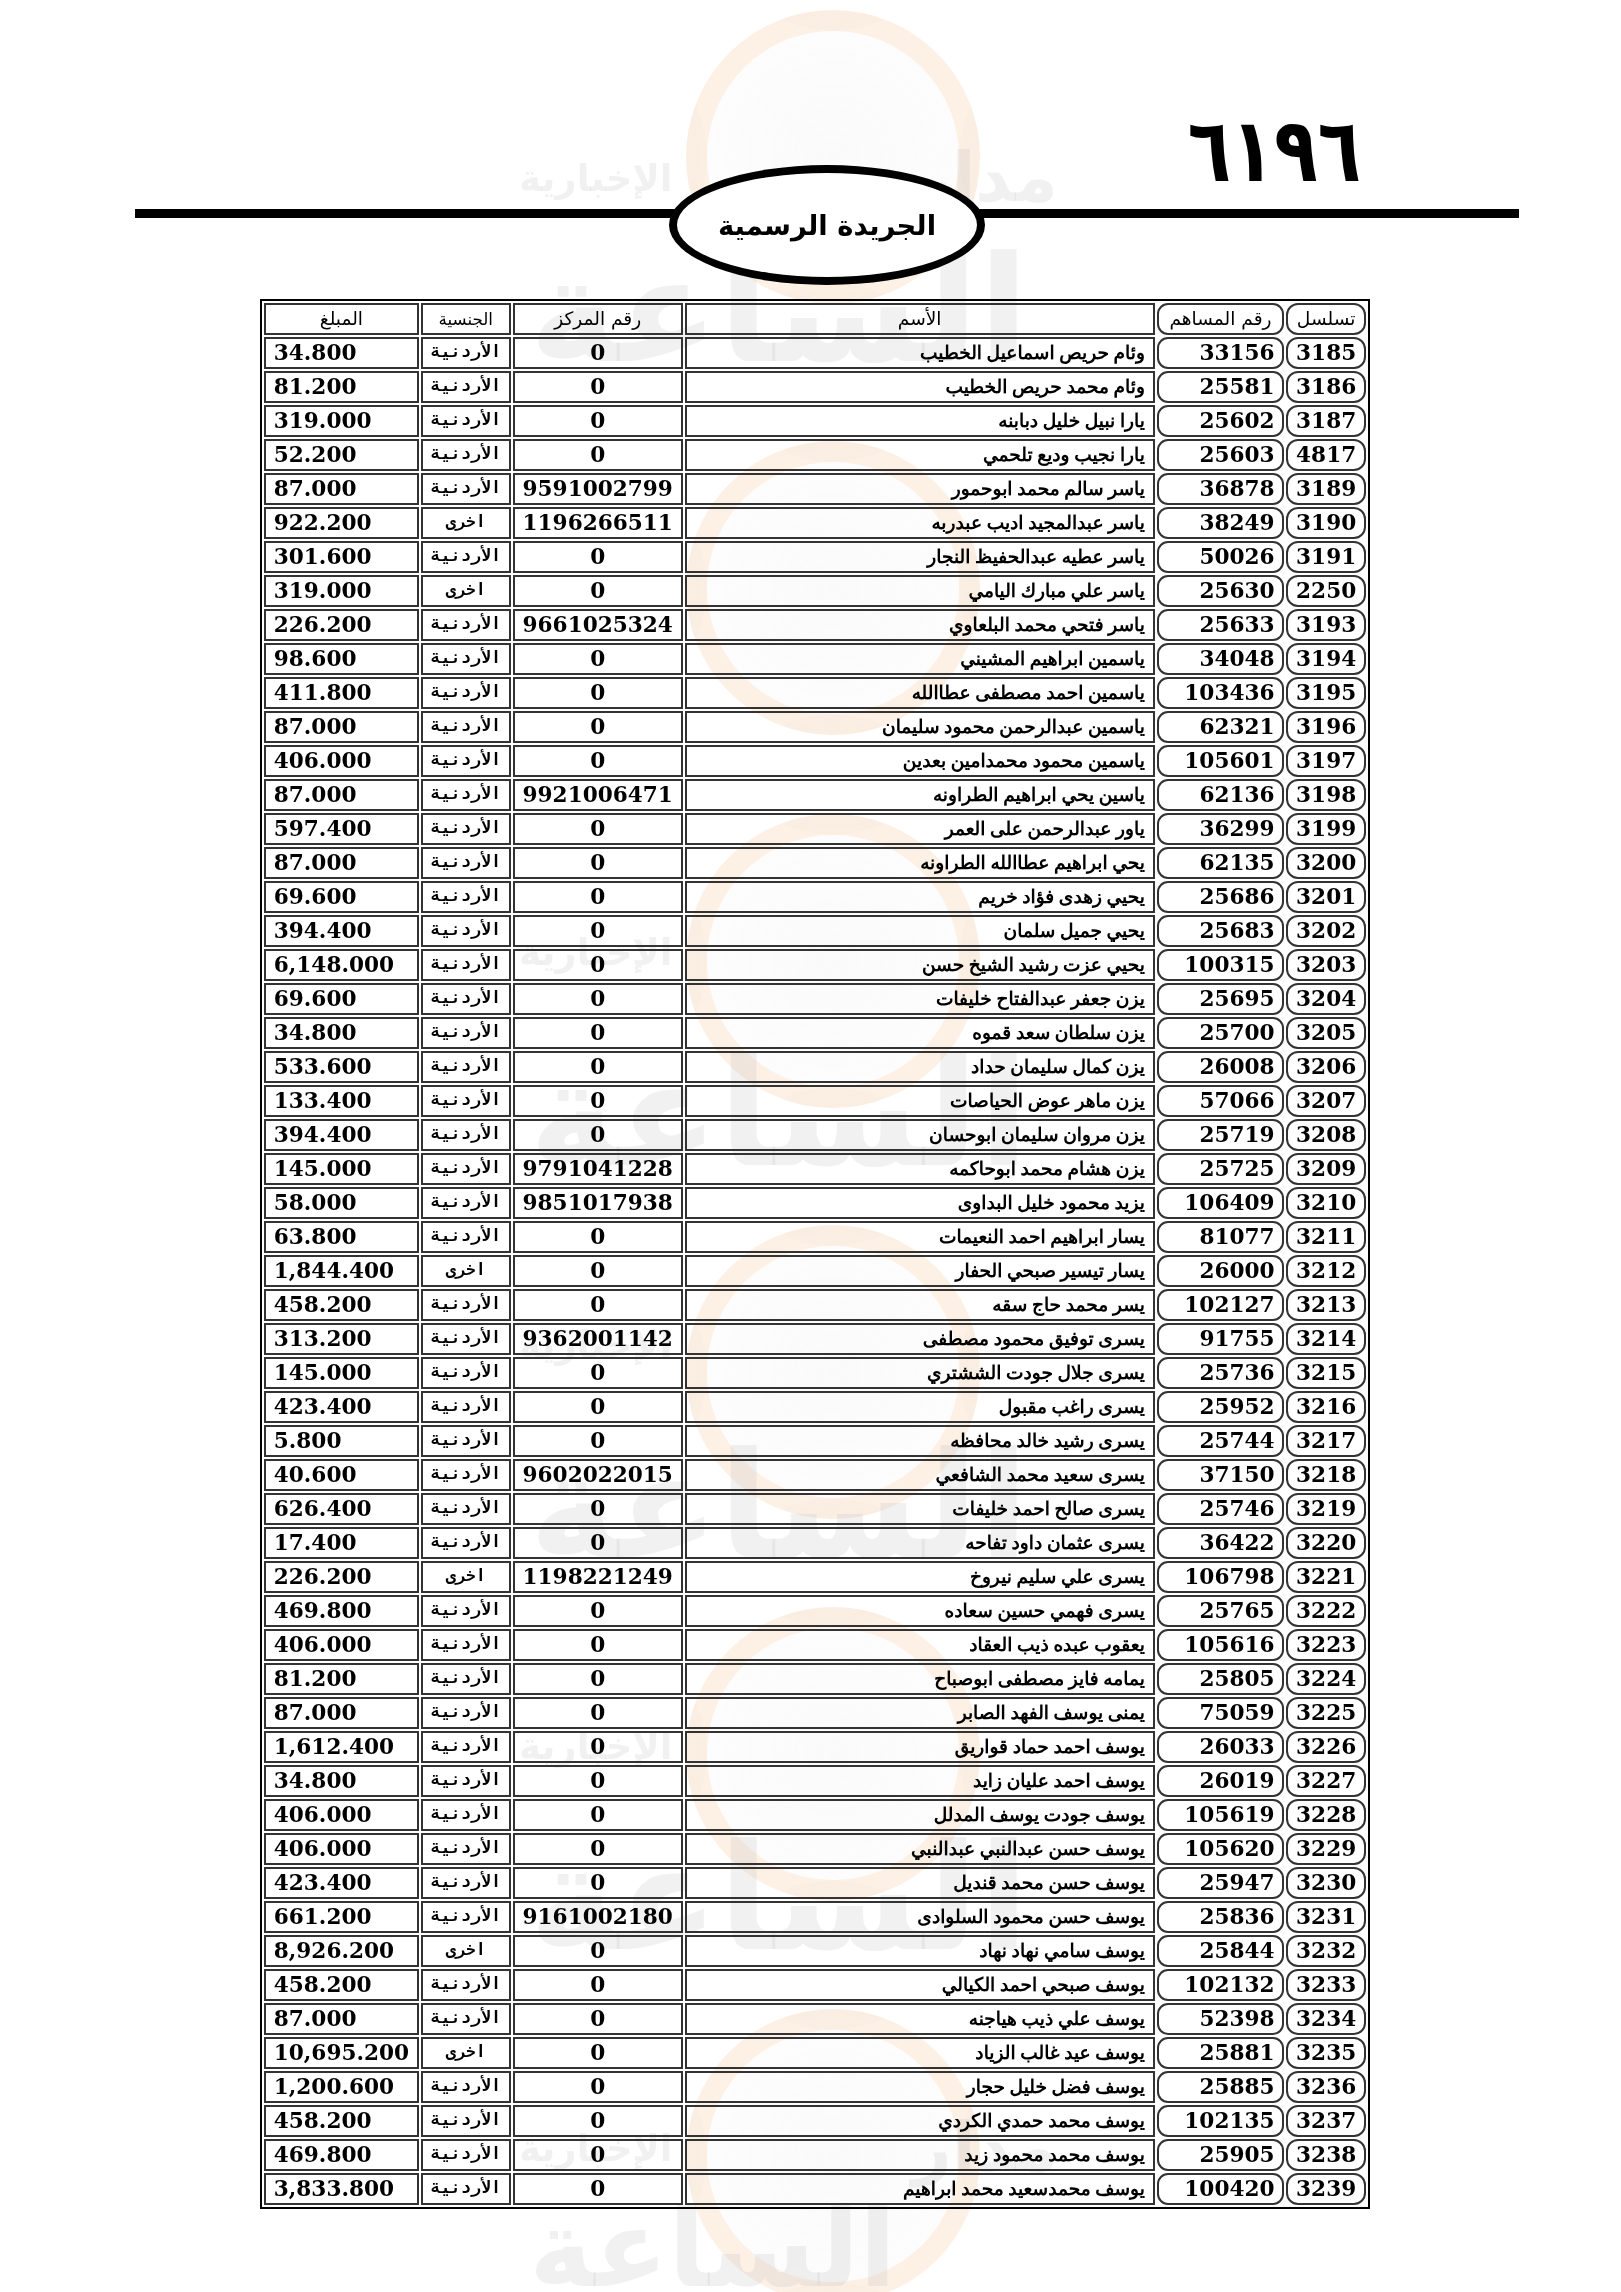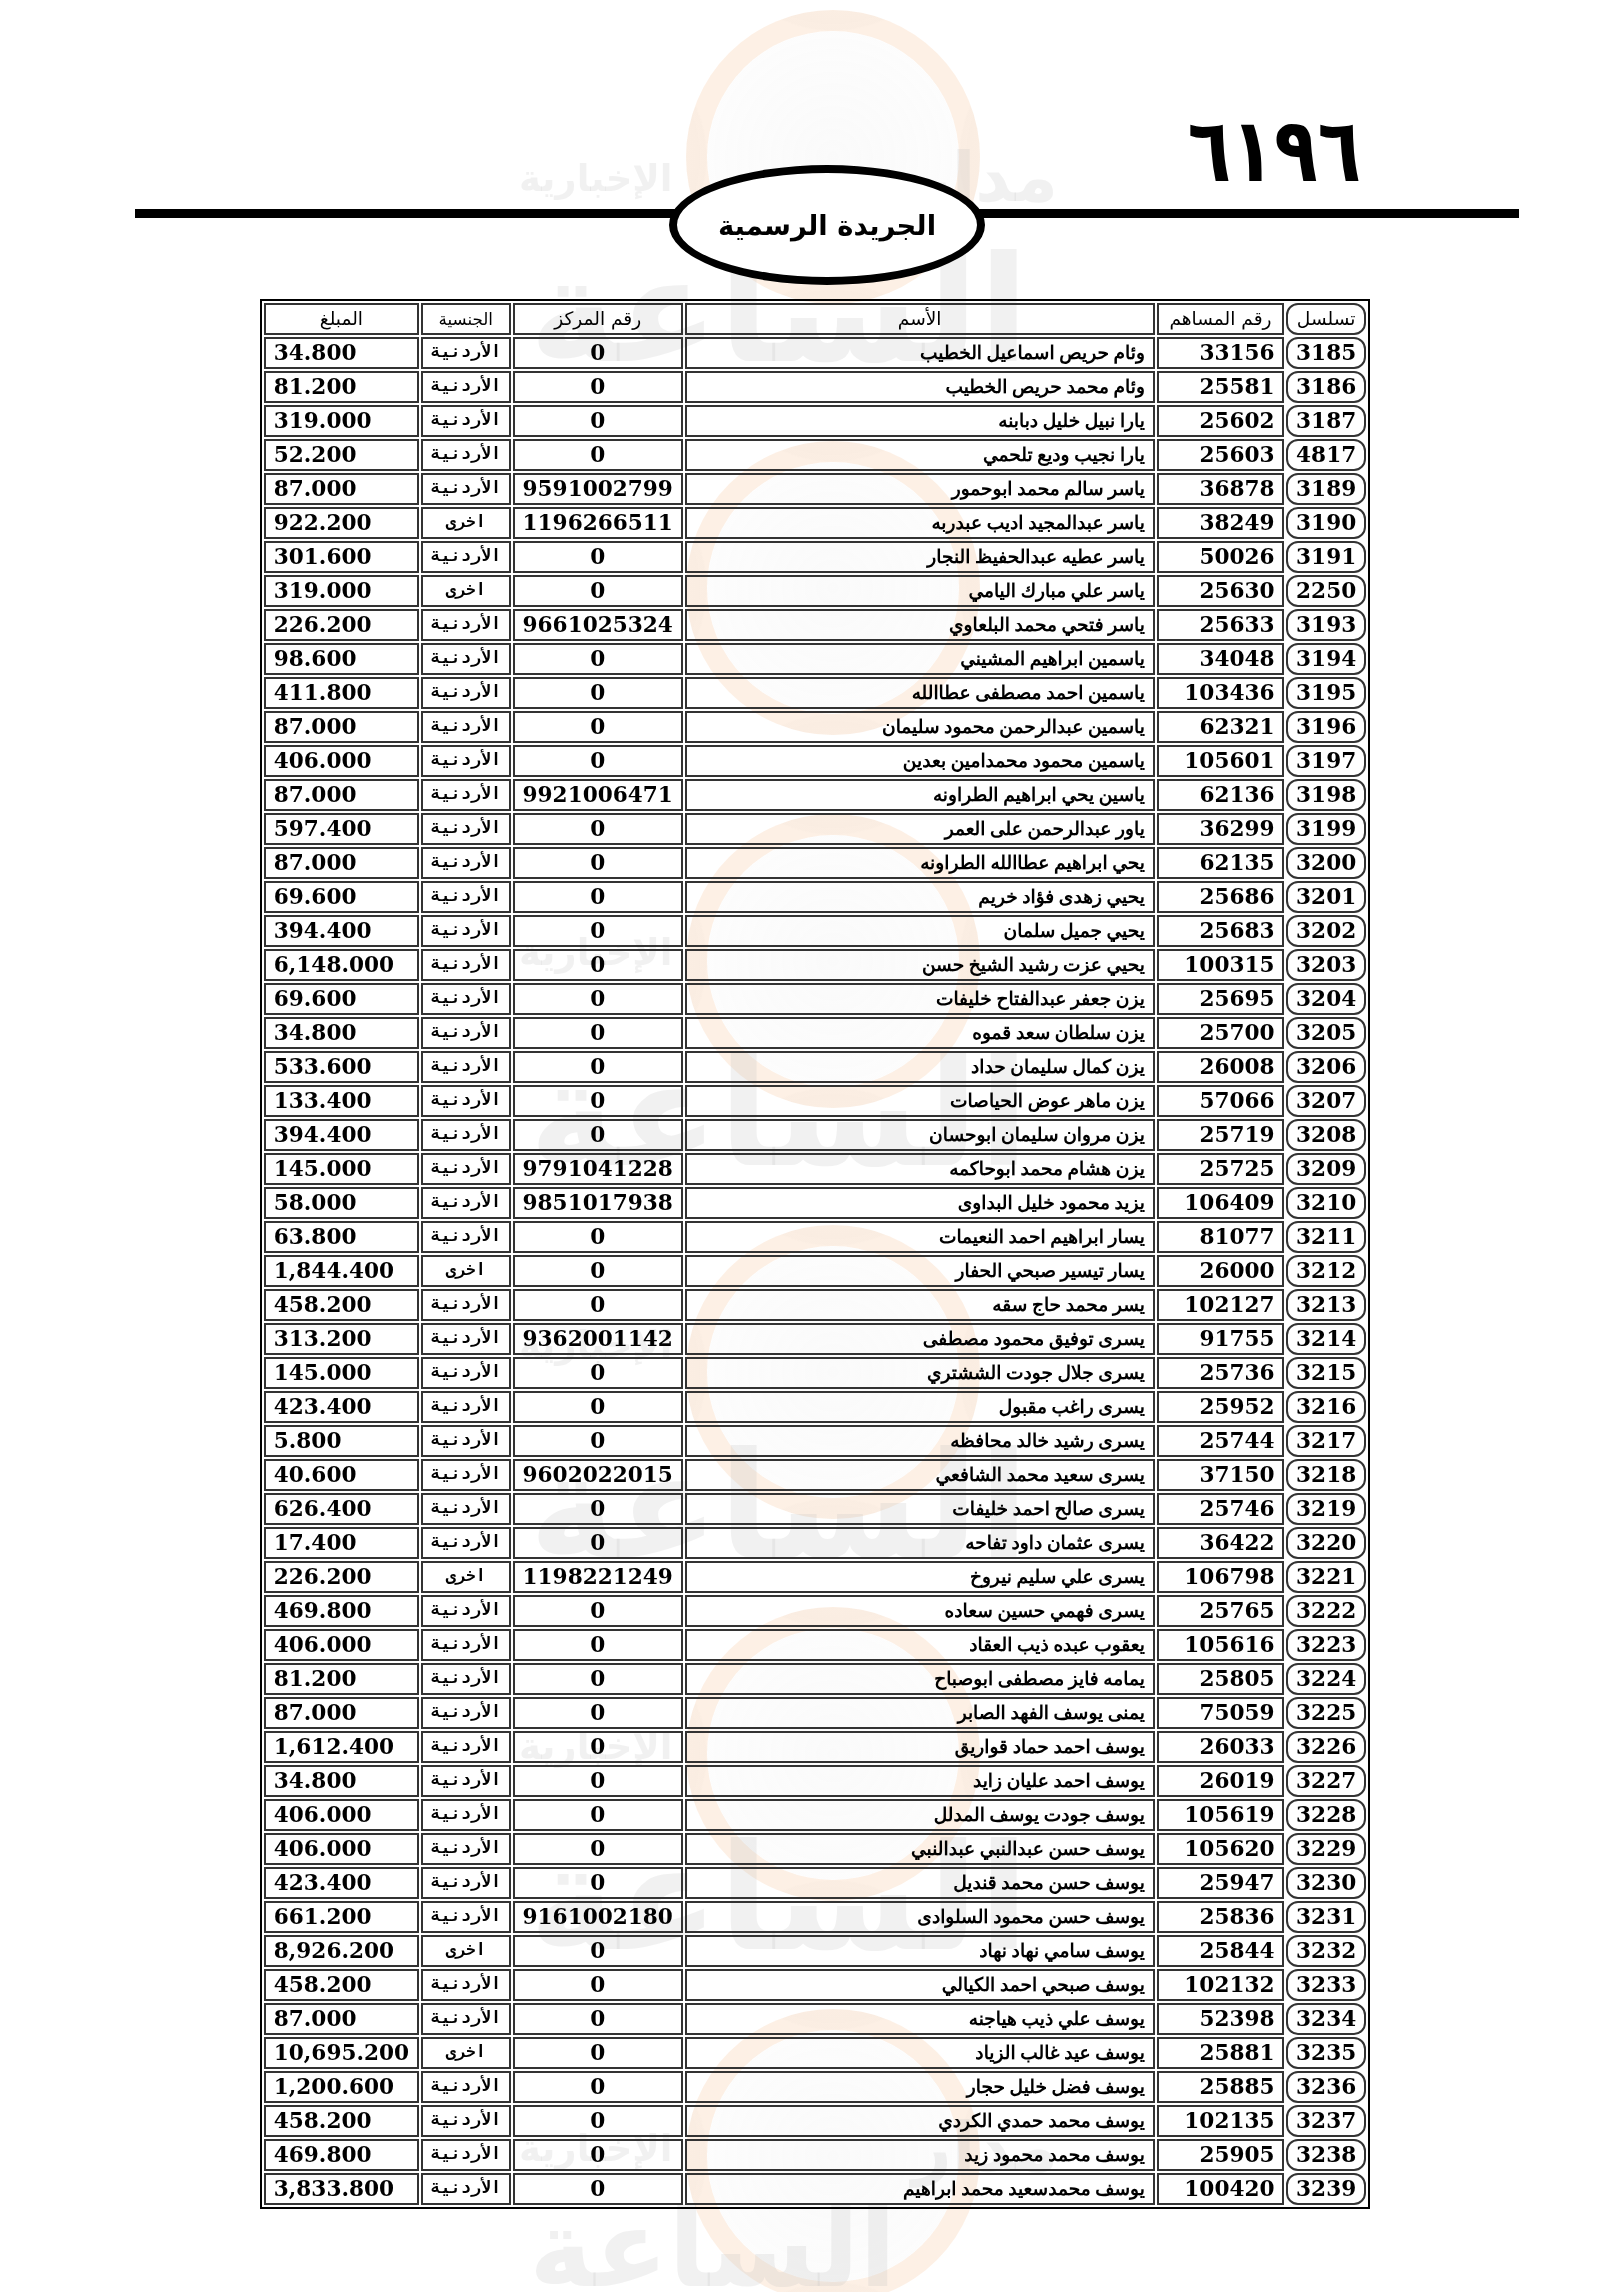--- a/index.html
+++ b/index.html
@@ -9,21 +9,21 @@
   .wm-text{position:absolute;font-family:"DejaVu Sans",sans-serif;font-weight:bold;color:rgba(190,190,190,0.22);}
   .page-number{position:absolute;right:260px;top:98px;font-family:"DejaVu Sans",sans-serif;font-weight:bold;font-size:71px;letter-spacing:5.9px;z-index:2;transform:scaleY(1.25);transform-origin:top right;}
   .header-line{position:absolute;left:135px;top:209px;width:1384px;height:8.8px;background:#000;z-index:1;}
   .header-oval{position:absolute;left:669px;top:165px;width:316px;height:120px;border:8.8px solid #000;border-radius:50%;background:#fff;box-sizing:border-box;z-index:2;display:flex;align-items:center;justify-content:center;}
   .header-oval span{font-family:"DejaVu Sans",sans-serif;font-weight:bold;font-size:27.4px;direction:rtl;}
   table.main{position:absolute;left:260px;top:299px;width:1110px;border-collapse:separate;border-spacing:2px;border:2px solid #000;z-index:3;direction:rtl;background:transparent;}
   table.main th,table.main td{border:2px solid #333;padding:0 7.8px;height:28px;line-height:28px;font-size:21.6px;white-space:nowrap;background:rgba(255,255,255,0.0);}
   table.main th{font-family:"DejaVu Sans",sans-serif;font-weight:normal;font-size:18.6px;}
   table.main td{font-weight:bold;}
   .c-seq{width:59px;text-align:center;border-radius:12px;}
-  .c-sh{width:108px;}
+  .c-sh{width:108px;border-radius:11px;}
   .c-name{text-align:right;font-family:Liberation Serif, serif;font-size:18.6px !important;}
   .c-center{width:142px;text-align:center;}
   .c-nat{width:67px;text-align:center;font-family:Liberation Mono, monospace;font-size:16.7px !important;}
   .c-amt{width:123px;text-align:left;direction:ltr;}
   th.c-name{text-align:center;}
   th.c-amt{text-align:center;}
 </style>
 </head>
 <body>
 

